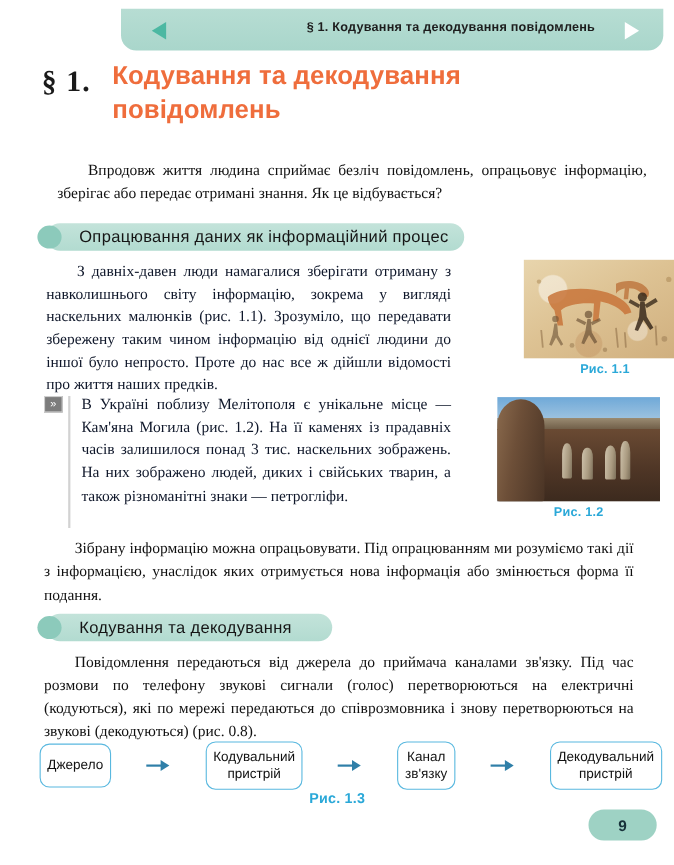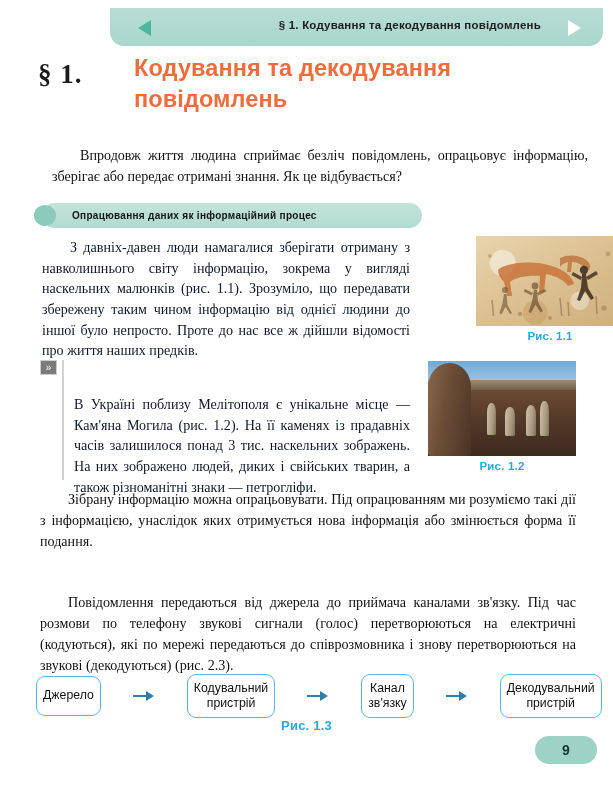--- a/index.html
+++ b/index.html
@@ -62,21 +62,21 @@
   .chapter-num {
     position: absolute;
     left: 0; top: 6px;
     font-family: "Liberation Serif", serif;
     font-size: 27px;
     font-weight: bold;
     color: #1a1a1a;
     letter-spacing: 1px;
   }
   .chapter-title {
-    margin-left: 96px;
+    margin-left: 64px;
     font-family: "Liberation Sans", sans-serif;
     font-size: 23.5px;
     font-weight: bold;
     color: #ef6d3c;
     line-height: 1.32;
     letter-spacing: .1px;
   }
 
   
   .para {
@@ -110,41 +110,41 @@
     width: 22px; height: 21px;
     border-radius: 50%;
     background: #8ccabb;
     z-index: 0;
   }
   .banner-label {
     position: relative;
     z-index: 1;
     padding-left: 30px;
     font-family: "Liberation Sans", sans-serif;
-    font-size: 10px;
-    font-weight: bold;
+    font-size: 15px;
+    font-weight: normal;
     color: #151515;
     letter-spacing: .3px;
     white-space: nowrap;
   }
   #banner-1 { left: 42px; top: 203px; width: 380px; }
   #banner-2 { left: 42px; top: 558px; width: 260px; }
 
   
   .col-text {
     position: absolute;
     font-family: "Liberation Serif", serif;
     font-size: 14.1px;
     line-height: 1.465;
     color: #0f172a;
     text-align: justify;
     text-indent: 28px;
   }
   #col-1 { left: 42px; top: 237px; width: 368px; }
-  #col-2 { left: 74px; top: 358px; width: 336px; text-indent: 0; margin-top: 36px; }
+  #col-2 { left: 74px; top: 358px; width: 336px; text-indent: 0; }
 
   
   .marker-box {
     position: absolute;
     left: 40px; top: 360px;
     width: 17px; height: 15px;
     background: #7c7c7c;
     border: 1px solid #cfcfcf;
     color: #ffffff;
     font-family: "Liberation Sans", sans-serif;
@@ -170,21 +170,21 @@
   .fig-cap {
     margin-top: 4px;
     text-align: center;
     font-family: "Liberation Sans", sans-serif;
     font-size: 11.5px;
     font-weight: bold;
     color: #2aa8d8;
     letter-spacing: .2px;
   }
   #figure-1 { left: 428px; top: 236px; padding-left: 48px; }
-  #figure-2 { left: 428px; top: 361px; }
+  #figure-2 { left: 452px; top: 361px; }
   #figure-2 .fig-img { height: 95px; }
 
   
   .cave {
     position: absolute; inset: 0;
     background:
       radial-gradient(circle at 18% 30%, rgba(255,255,255,.45) 0 9%, transparent 10%),
       radial-gradient(circle at 70% 72%, rgba(255,255,255,.35) 0 7%, transparent 8%),
       radial-gradient(circle at 40% 85%, rgba(190,140,90,.35) 0 10%, transparent 11%),
       linear-gradient(150deg, #e8d5ad 0%, #ddc293 45%, #cfae7d 100%);
@@ -363,22 +363,26 @@
         <div class="stone" style="left:52%; top:48%; width:6.5%;height:31%;"></div>
         <div class="stone" style="left:66%; top:46%; width:7%;  height:33%;"></div>
         <div class="stone" style="left:76%; top:42%; width:6%;  height:37%;"></div>
       </div>
     </div>
     <div class="fig-cap">Рис. 1.2</div>
   </div>
 
   <div class="para" id="para-mid">Зібрану інформацію можна опрацьовувати. Під опрацюванням ми розуміємо такі дії з інформацією, унаслідок яких отримується нова інформація або змінюється форма її подання.</div>
 
-
-  <div class="para" id="para-sec2">Повідомлення передаються від джерела до приймача каналами зв'язку. Під час розмови по телефону звукові сигнали (голос) перетворюються на електричні (кодуються), які по мережі передаються до співрозмовника і знову перетворюються на звукові (декодуються) (рис. 2.3).</div>
+  <div class="banner" id="banner-2">
+    <div class="banner-cap"></div>
+    <div class="banner-label">Кодування та декодування</div>
+  </div>
+
+  <div class="para" id="para-sec2">Повідомлення передаються від джерела до приймача каналами зв'язку. Під час розмови по телефону звукові сигнали (голос) перетворюються на електричні (кодуються), які по мережі передаються до співрозмовника і знову перетворюються на звукові (декодуються) (рис. 0.8).</div>
 
   <div class="flow">
     <div class="node w1">Джерело</div>
     <div class="arrow"></div>
     <div class="node w2">Кодувальний
 пристрій</div>
     <div class="arrow"></div>
     <div class="node w2">Канал зв'язку</div>
     <div class="arrow"></div>
     <div class="node w2">Декодувальний

